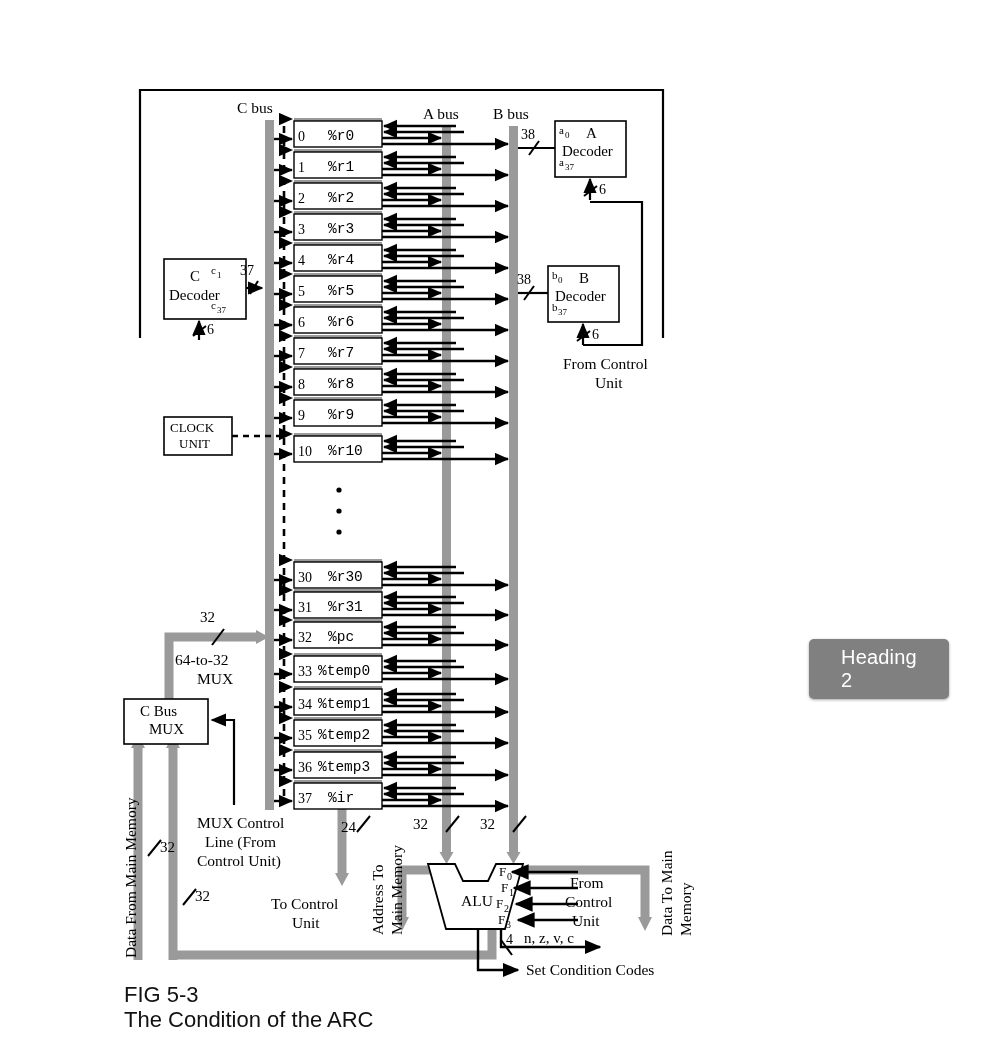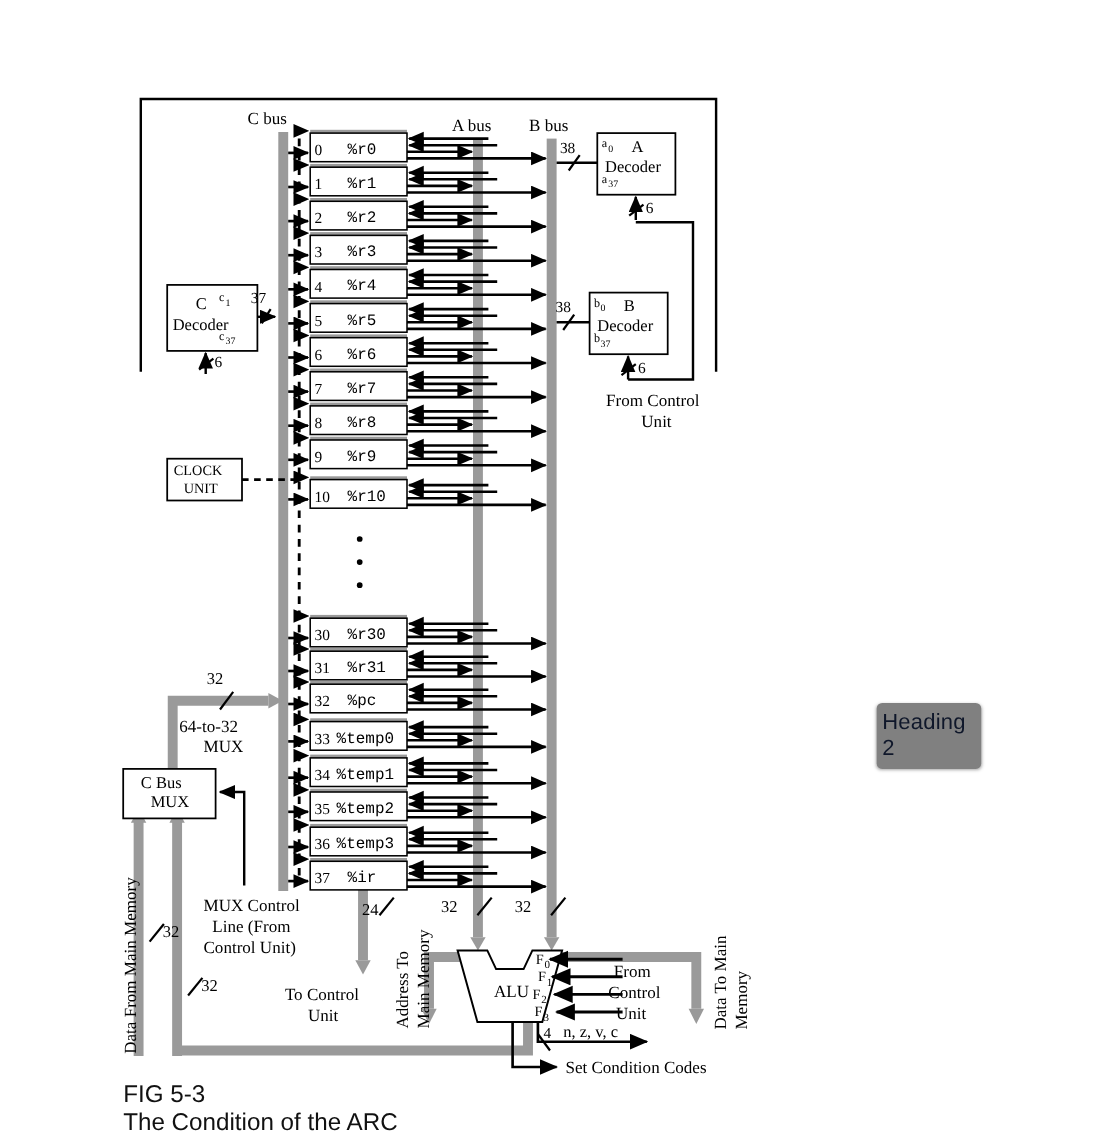--- a/index.html
+++ b/index.html
@@ -1,22 +1,22 @@
 <!DOCTYPE html>
 <html><head>
 <meta charset="utf-8">
 <style>
   html,body{margin:0;padding:0;background:#ffffff;}
   body{width:1004px;height:1040px;position:relative;
        font-family:"Liberation Serif", serif; color:#000;}
-  #root{position:absolute;left:0;top:0;width:892px;height:1040px;}
+  #root{position:absolute;left:12px;top:0;width:892px;height:1040px;}
   svg{position:absolute;left:0;top:0;}
-  .hdg{position:absolute;background:#808080;color:#0f172a;border-radius:5px;
+  .hdg{position:absolute;background:#808080;color:#ffffff;border-radius:5px;
        font-family:"Liberation Sans", sans-serif;font-size:20px;
-       padding:7px 5px;letter-spacing:.2px;
+       padding:7px 32px;letter-spacing:.2px;
        box-shadow:0 1px 3px rgba(0,0,0,.35);}
   .cap{position:absolute;font-family:"Liberation Sans", sans-serif;
        font-size:22px;color:#111;}
 </style>
 </head>
 <body>
 
 <div id="root">
 
 <svg width="1004" height="1040" viewBox="0 0 1004 1040">

